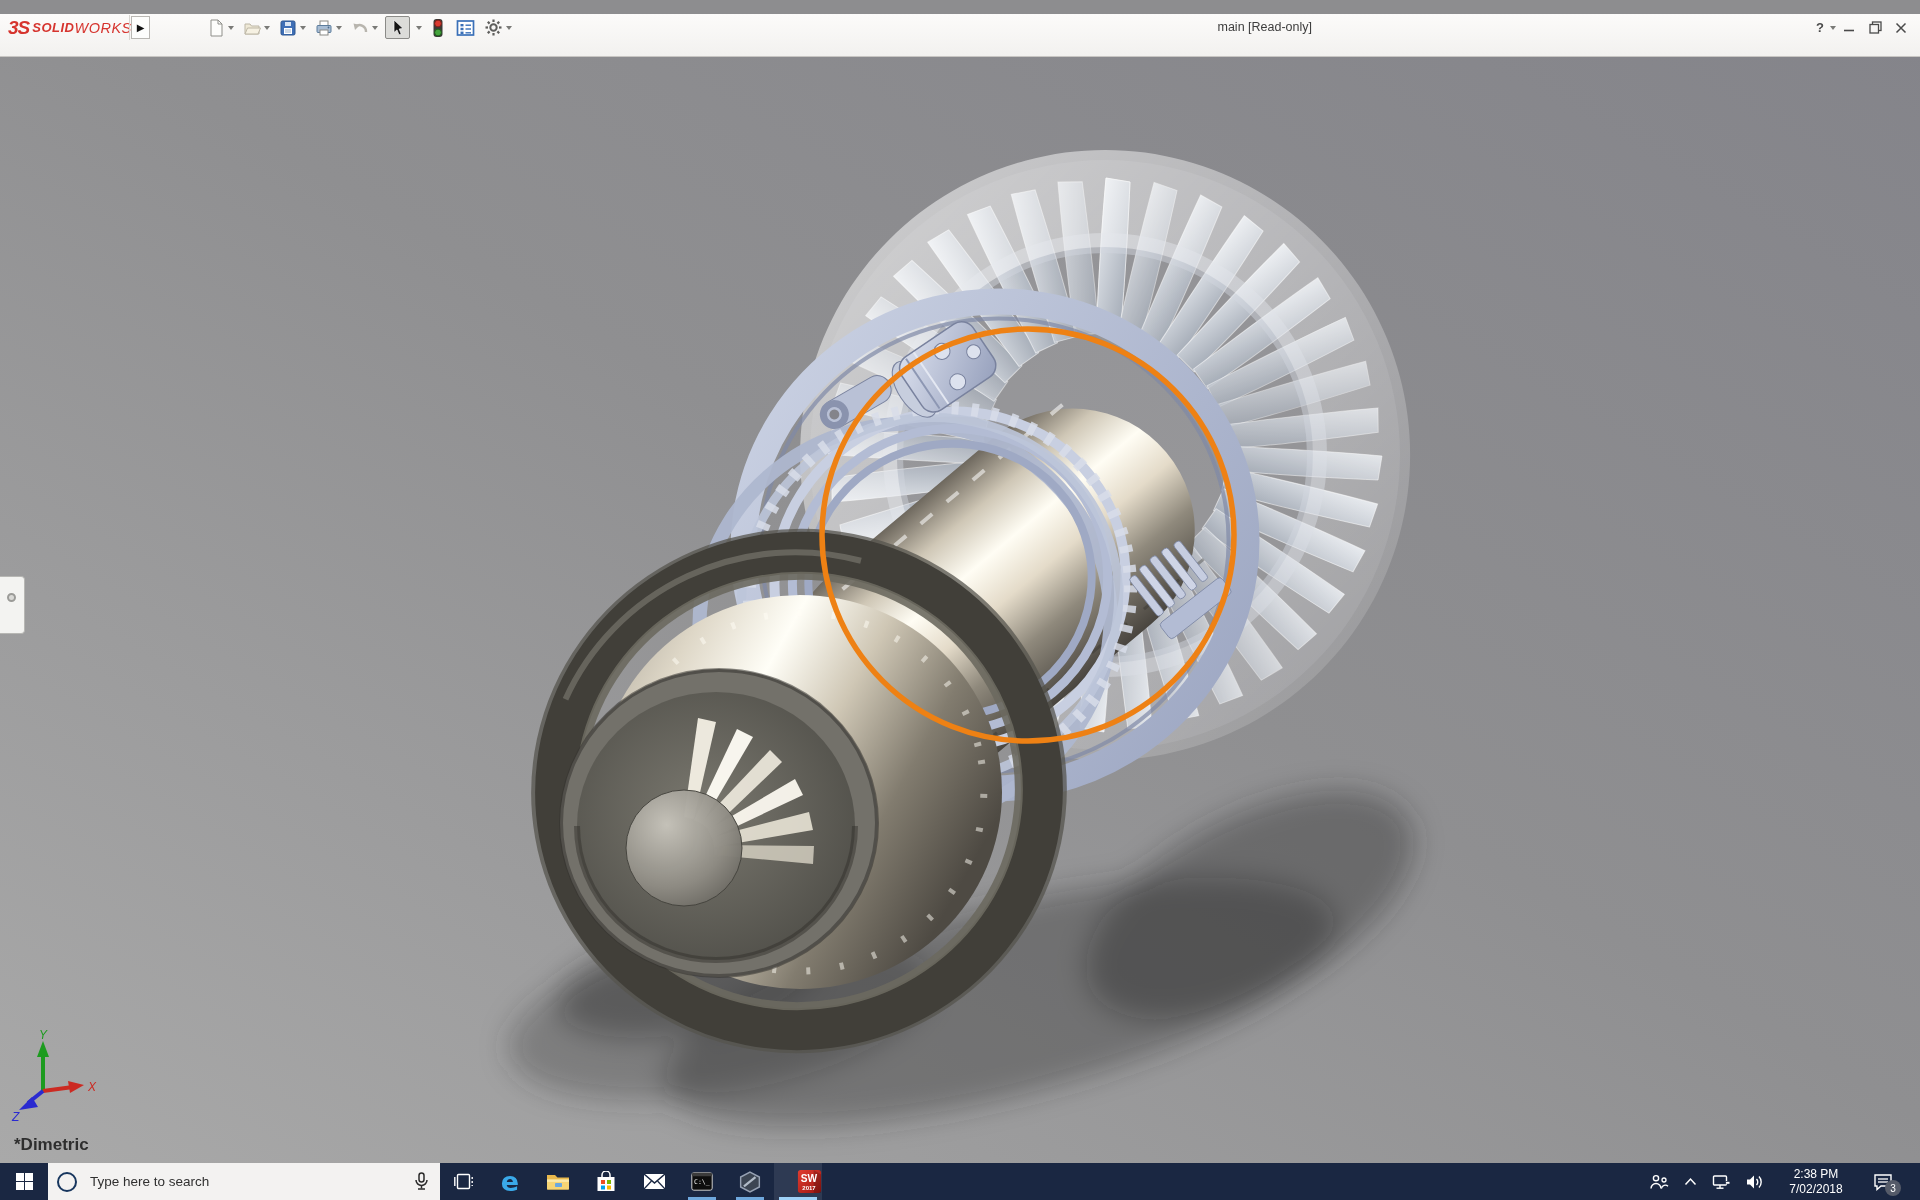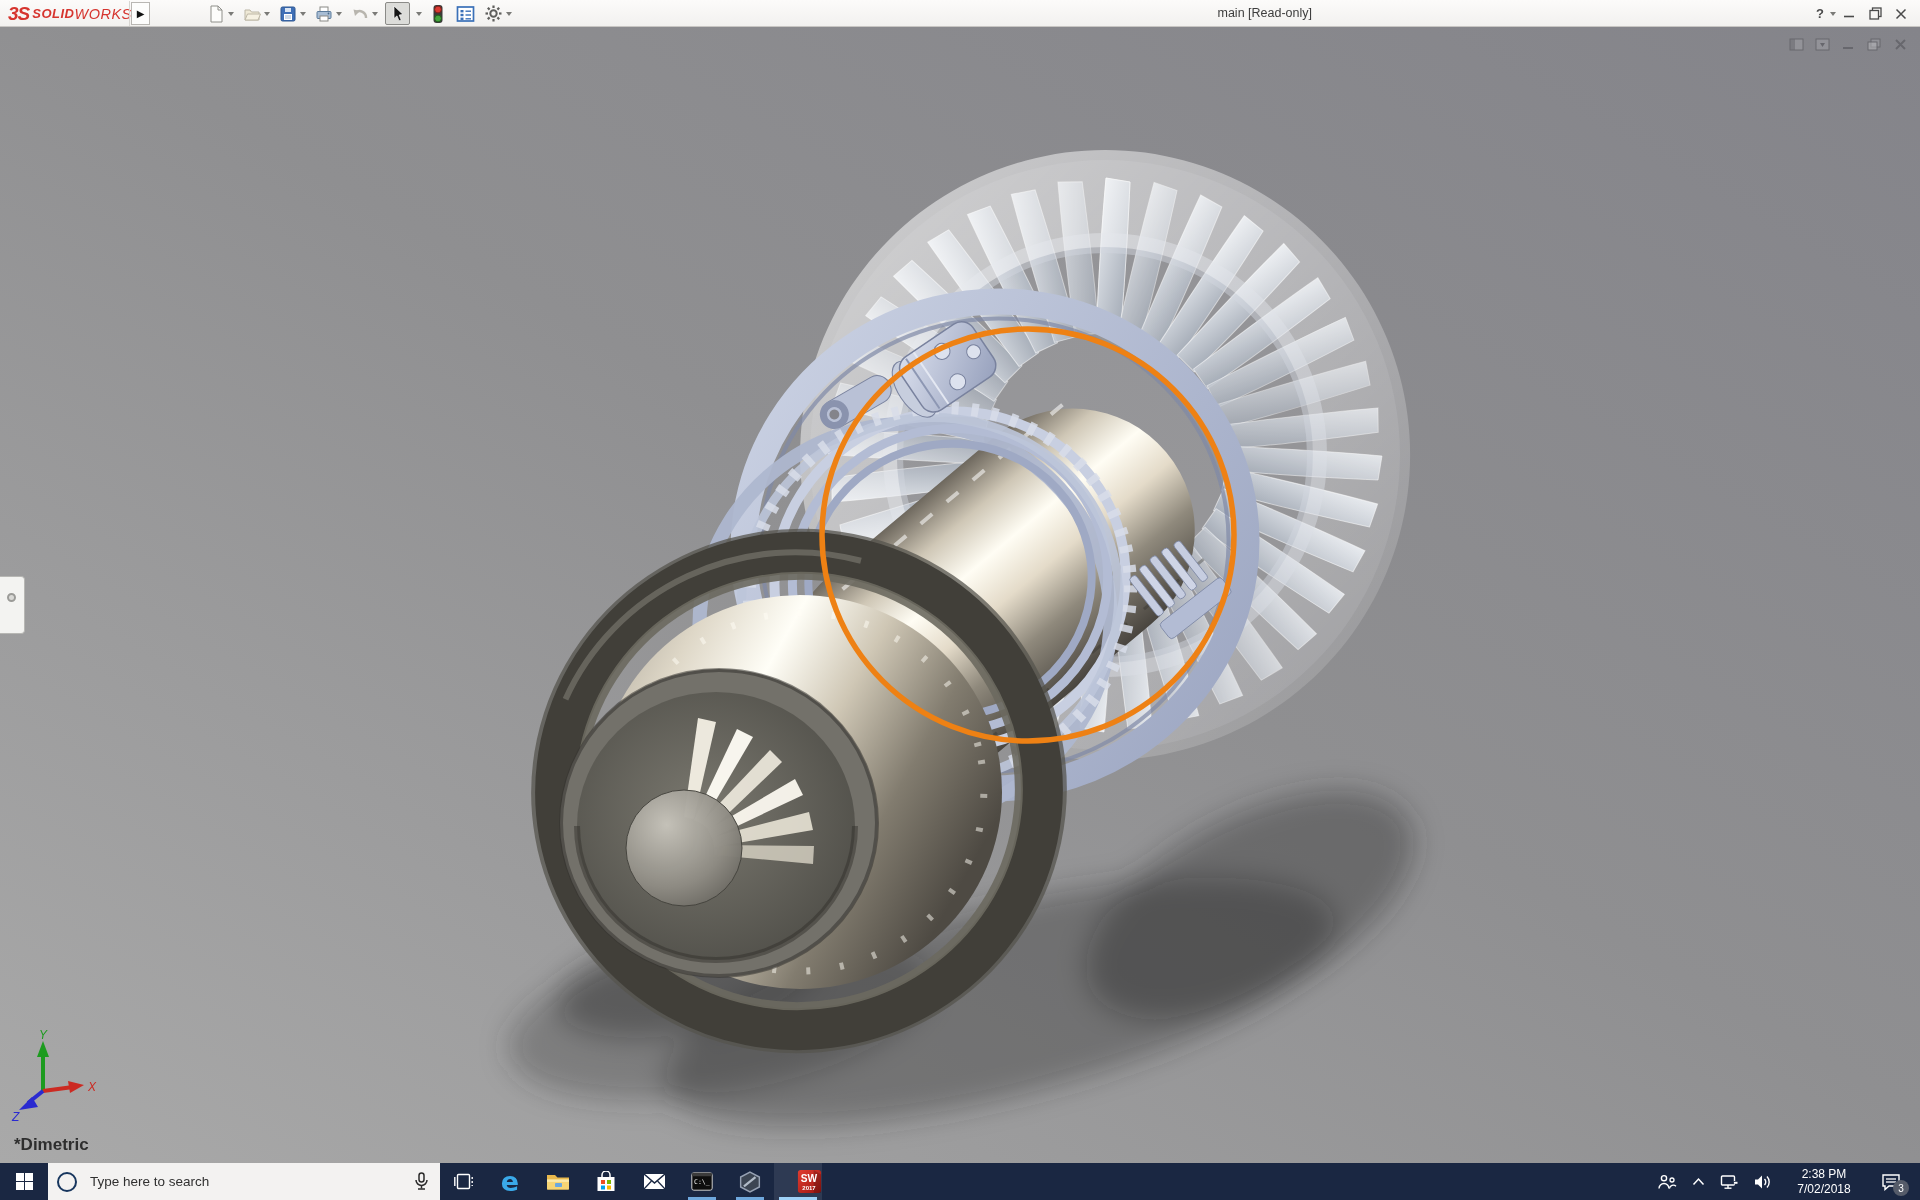--- a/index.html
+++ b/index.html
@@ -1,20 +1,20 @@
 <!DOCTYPE html>
 <html><head>
 <meta charset="utf-8">
 <style>
   * { margin:0; padding:0; box-sizing:border-box; }
   html,body { width:1920px; height:1200px; font-family:"Liberation Sans", sans-serif; }
   #screen { position:relative; width:1920px; height:1200px; overflow:hidden; background:#8d8d8f; }
 
   
-  #titlebar { position:absolute; top:0; left:0; width:1920px; height:27px;
+  #titlebar { position:absolute; top:14px; left:0; width:1920px; height:43px;
     background:linear-gradient(#fcfbfa,#f2f1ef); border-bottom:1px solid #c8c6c3; z-index:30; }
   .logo { position:absolute; left:8px; top:2px; height:23px; display:flex; align-items:center;
     color:#d6342e; font-style:italic; white-space:nowrap; }
   .logo .mono { font-size:19px; font-weight:bold; letter-spacing:-1px; margin-right:3px; }
   .logo .b1 { font-size:13px; font-weight:bold; letter-spacing:.5px; }
   .logo .b2 { font-size:14.5px; font-weight:normal; letter-spacing:.5px; }
   .logo-sep { position:absolute; left:129px; top:1px; height:25px; width:1px; background:#d8d6d2; }
   .flyout-btn { position:absolute; left:131px; top:2px; width:19px; height:23px;
     border:1px solid #b9b7b3; background:#fdfdfc; color:#111; font-size:10px;
     display:flex; align-items:center; justify-content:center; }
@@ -51,21 +51,21 @@
     display:flex; align-items:stretch; z-index:40; }
   .tb-btn { width:48px; display:flex; align-items:center; justify-content:center; position:relative; }
   .tb-btn.narrow { width:46px; }
   #search-box { width:392px; background:#f3f2f1; display:flex; align-items:center; padding:0 10px 0 9px; }
   #search-circle { width:20px; height:20px; border:2.5px solid #17365e; border-radius:50%; flex:none; }
   #search-text { flex:1; margin-left:13px; font-size:13.5px; color:#303030; white-space:nowrap; }
   .underline { position:absolute; bottom:0; left:50%; transform:translateX(-50%);
     height:3px; width:28px; background:#6fa8dd; }
   .underline.active { width:38px; background:#9ed1f7; }
   .tb-btn.active-app { background:rgba(255,255,255,.09);padding-left:23px; }
-  #tray { margin-left:auto; display:flex; align-items:stretch; padding-right:6px; }
+  #tray { margin-left:auto; display:flex; align-items:stretch; padding-right:14px; }
   .tray-item { display:flex; align-items:center; justify-content:center; }
   #clock { width:88px; flex-direction:column; justify-content:center; color:#fff;
     font-size:12px; line-height:15px; text-align:center; }
   #action-center { width:46px; position:relative; }
   #ac-badge { position:absolute; right:5px; bottom:4px; width:16px; height:16px; border-radius:50%;
     background:#555b69; color:#fff; font-size:10px; display:flex; align-items:center; justify-content:center; }
   .edge-e { font-size:27px; font-weight:bold; color:#3aa9e9; font-family:"DejaVu Sans", sans-serif; }
 </style>
 </head>
 <body>

